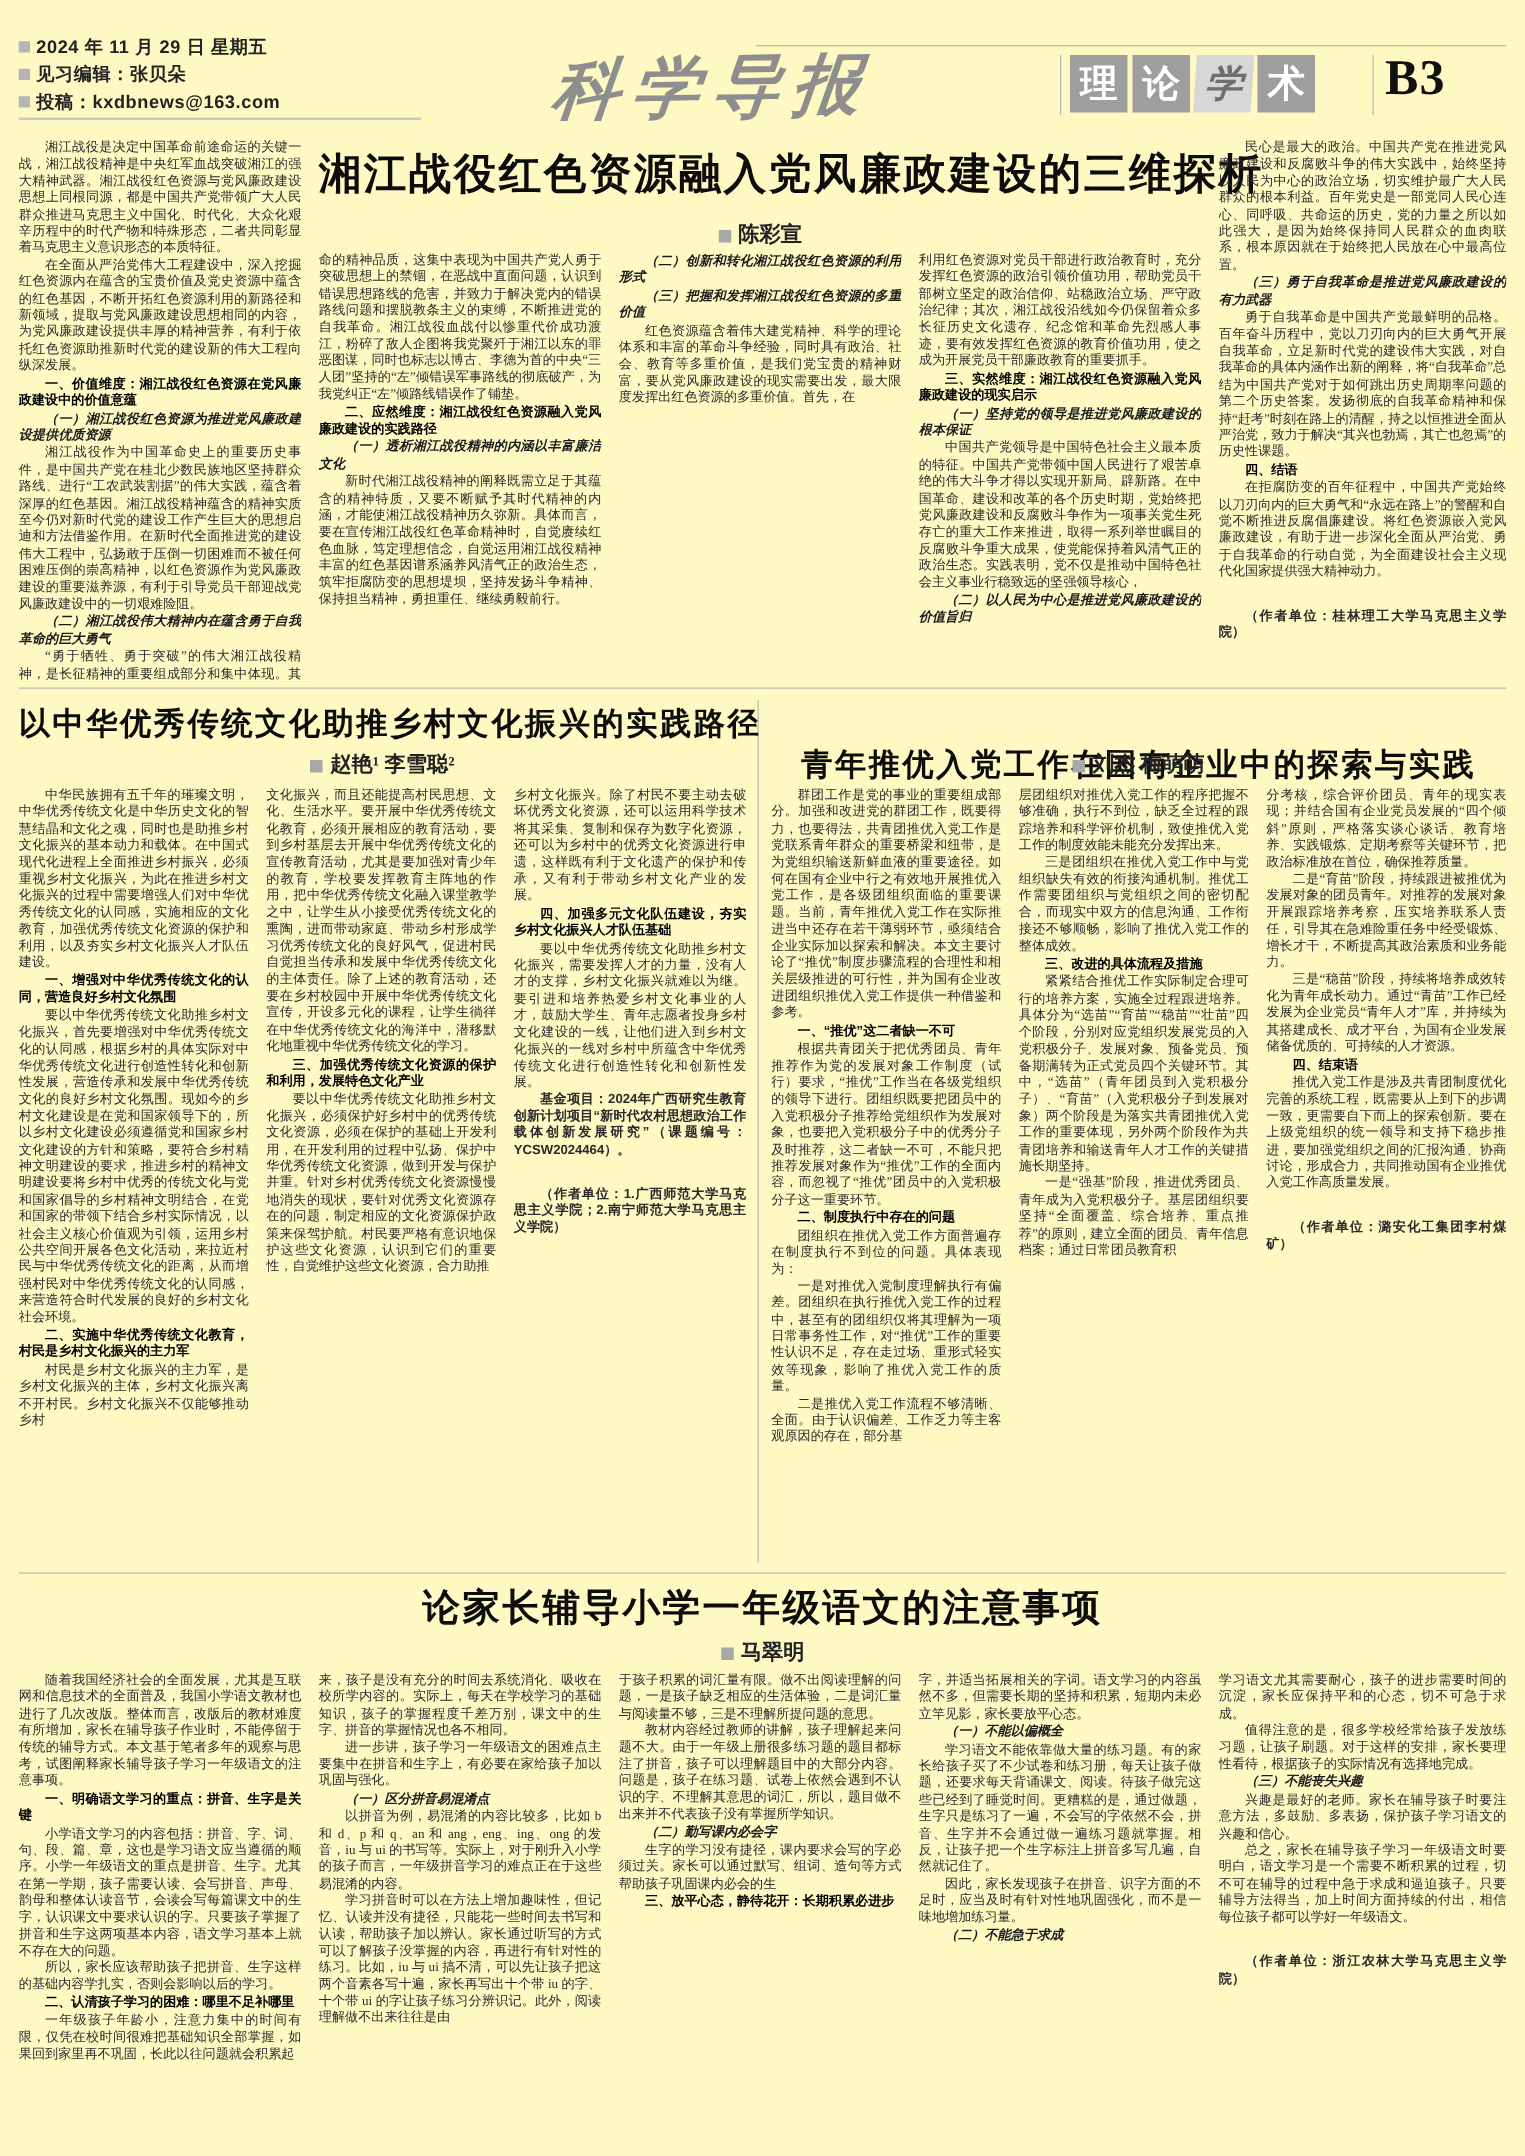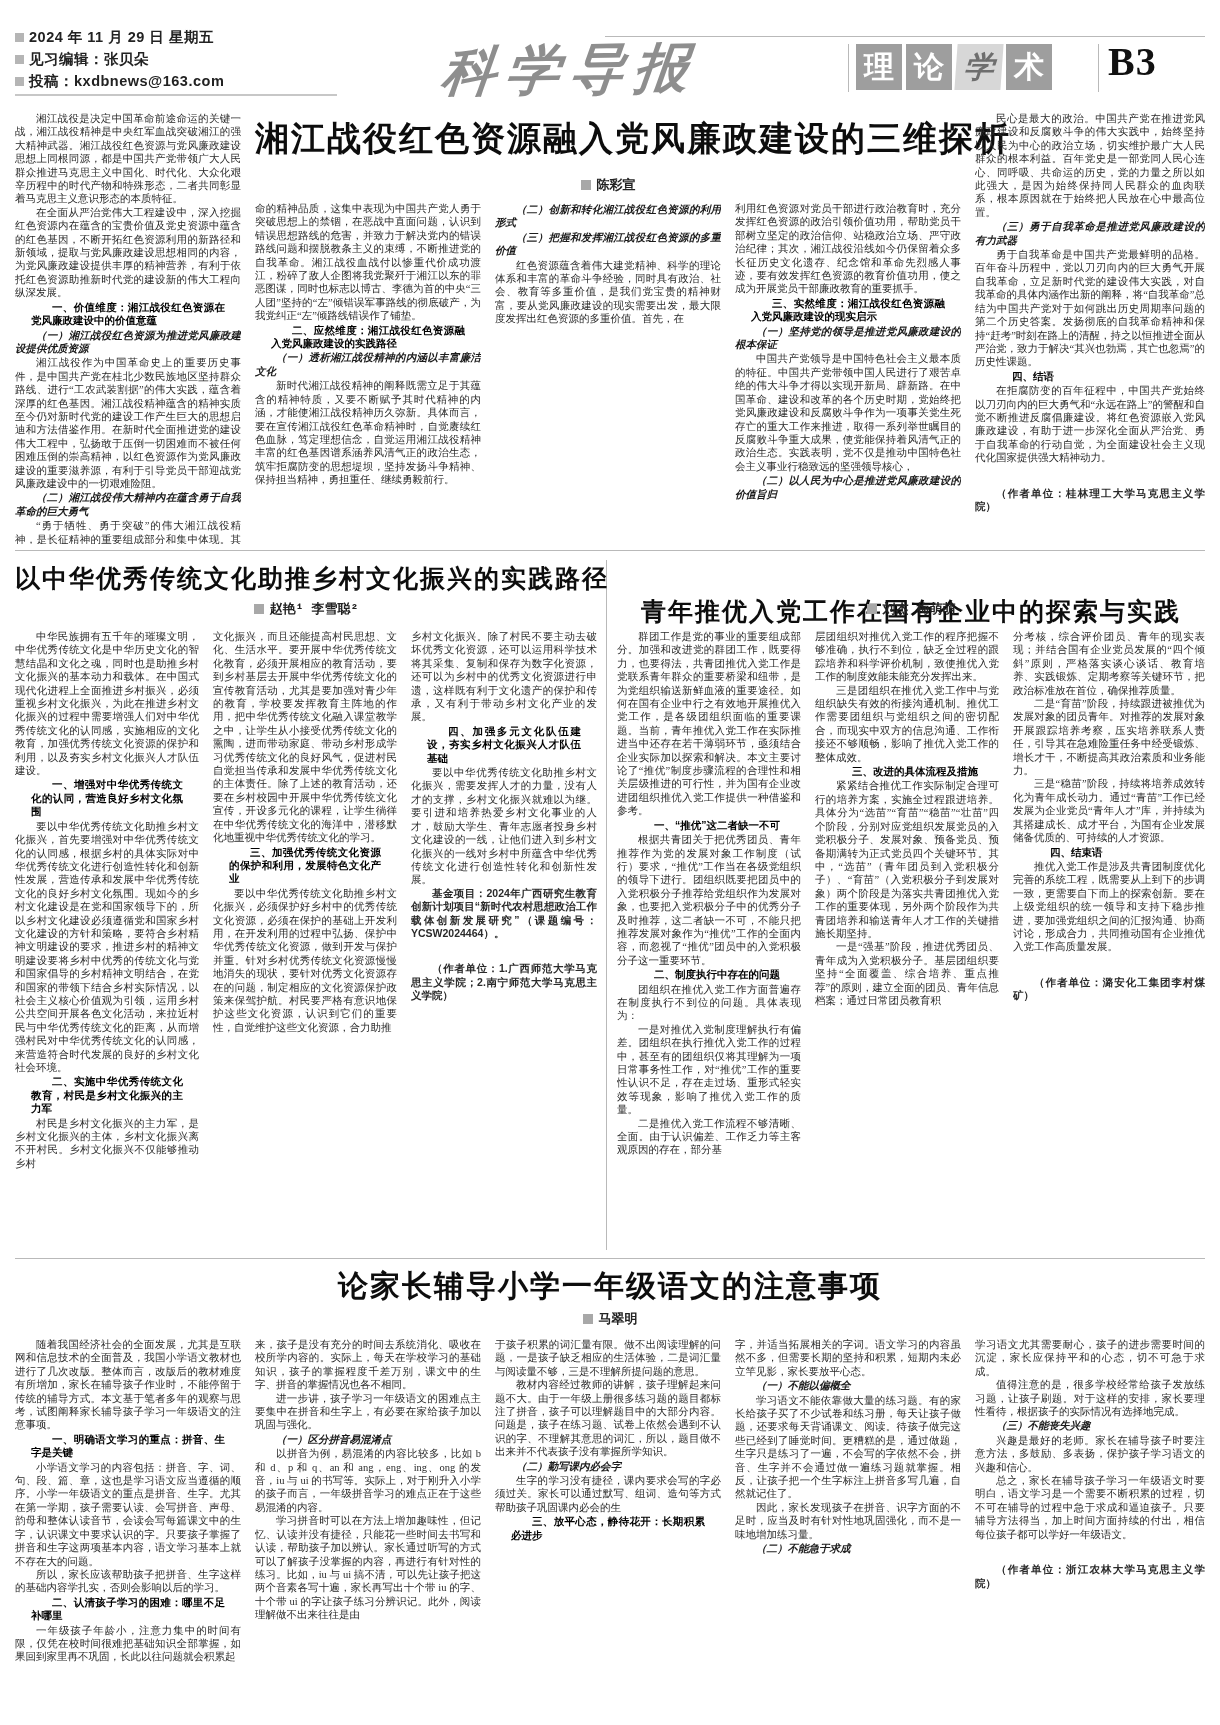--- a/index.html
+++ b/index.html
@@ -1,42 +1,42 @@
 <!DOCTYPE html>
 <html><head>
 <meta charset="utf-8">
 <style>
   html,body{margin:0;padding:0;background:#e9e9e7;}
-  #page{position:relative;width:1220px;height:1725px;margin:0 auto;background:#ffffff;
+  #page{position:relative;width:1220px;height:1725px;margin:0 auto;background:#fef9c3;
         font-family:"Liberation Serif",serif;color:#2a2a2a;overflow:hidden;}
   
   .hline{position:absolute;background:#b9b9b9;}
   .hdr-left{position:absolute;left:15px;top:26px;width:330px;font-family:"Liberation Sans",sans-serif;}
   .hdr-row{display:flex;align-items:center;height:22px;font-size:14.5px;font-weight:bold;color:#222;letter-spacing:.5px;}
   .sq{display:inline-block;width:9px;height:9px;background:#b5b5b5;margin-right:5px;flex:0 0 auto;}
   .masthead{position:absolute;left:420px;top:34px;width:300px;text-align:center;
         font-size:54px;font-weight:bold;font-style:italic;color:#8e8e8e;letter-spacing:10px;
         transform:skewX(-7deg) rotate(-1deg);font-family:"Liberation Serif",serif;}
   .section-badges{position:absolute;left:856px;top:44px;display:flex;gap:4px;}
   .badge{width:46px;height:46px;display:flex;align-items:center;justify-content:center;
         font-size:30px;font-weight:bold;color:#fff;background:#9e9e9e;font-family:"Liberation Sans",sans-serif;}
   .badge.cal{background:#d7d7d7;color:#6e6e6e;font-style:italic;transform:skewX(-4deg);}
   .pageno{position:absolute;left:1108px;top:38px;font-size:40px;font-weight:bold;color:#111;
         font-family:"Liberation Serif",serif;letter-spacing:1px;}
   
   .art-title{position:absolute;text-align:center;font-weight:bold;color:#0d0d0d;
         font-family:"Liberation Sans",sans-serif;letter-spacing:2px;white-space:nowrap;}
-  .byline{position:absolute;text-align:center;font-size:13px;font-weight:bold;color:#222;
-        font-family:Liberation Mono, monospace;}
+  .byline{position:absolute;text-align:center;font-size:17px;font-weight:bold;color:#222;
+        font-family:Liberation Serif, serif;}
   .byline .sq{width:10px;height:10px;background:#a8a8a8;margin-right:6px;vertical-align:-1px;}
   .col{position:absolute;overflow:hidden;font-size:10.5px;line-height:13.4px;text-align:justify;}
   .blk{margin:0;}
   .blk-p{text-indent:2em;}
   .blk-pc{text-indent:0;}
-  .blk-h{font-family:"Liberation Sans",sans-serif;font-weight:bold;color:#000;text-indent:2em;margin:1px 16px;}
+  .blk-h{font-family:"Liberation Sans",sans-serif;font-weight:bold;color:#000;text-indent:2em;margin:1px 0;}
   .blk-hk{font-weight:bold;font-style:italic;color:#1c1c1c;text-indent:2em;margin:1px 0;}
   .blk-fund{font-family:"Liberation Sans",sans-serif;font-weight:bold;text-indent:2em;}
   .blk-credit{font-family:"Liberation Sans",sans-serif;font-weight:bold;text-indent:2em;margin-top:22px;}
 </style>
 </head>
 <body>
 
 <div id="page">
 
   <div class="hdr-left">

